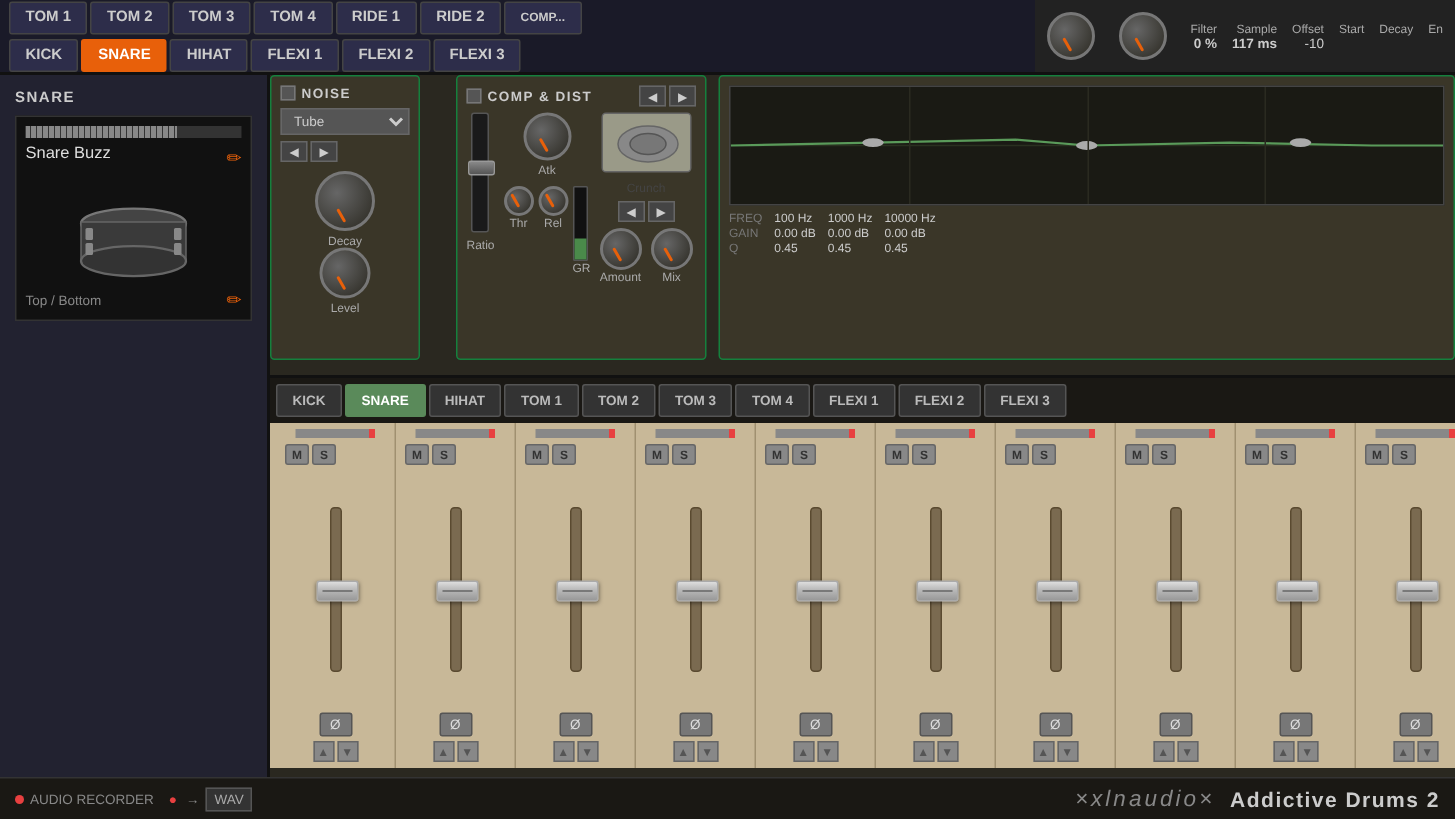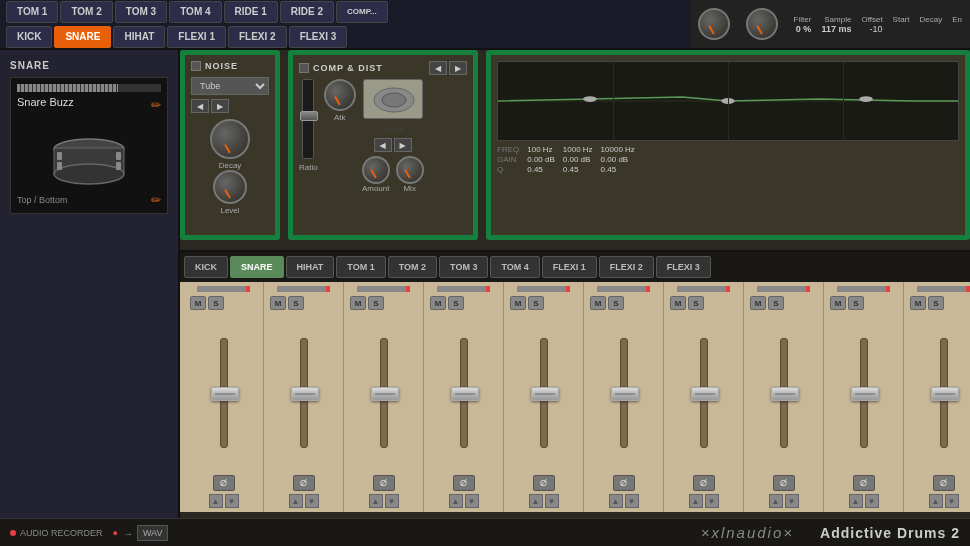--- a/index.html
+++ b/index.html
@@ -99,21 +99,21 @@
     
     .effects-row {
       display: flex;
       gap: 8px;
       margin-bottom: 10px;
       height: 190px;
     }
 
     .effect-module {
       background: #3a3628;
-      border: 5px solid #15803d;
+      border: 1px solid #15803d;
       border-radius: 3px;
       padding: 6px;
       position: relative;
     }
 
     .effect-title {
       font-size: 9px;
       font-weight: bold;
       color: #ccc;
       letter-spacing: 1px;
@@ -215,21 +215,22 @@
       border: 1px solid #999;
       position: absolute;
       left: -3px;
       top: 40%;
       border-radius: 2px;
       cursor: pointer;
     }
 
     
     .comp-module {
-      width: 190px;
+      width: 167px;
+      margin-left: 16px;
     }
 
     
     .eq-module {
       flex: 1;
     }
 
     .eq-display {
       background: #1a1a14;
       border: 1px solid #444;
@@ -468,21 +469,21 @@
 
     .bottom-brand {
       margin-left: auto;
       font-size: 15px;
       color: #888;
       font-style: italic;
       letter-spacing: 2px;
     }
 
     .app-title {
-      margin-left: 26px;
+      margin-left: 10px;
       font-size: 14px;
       font-weight: bold;
       color: #ccc;
       letter-spacing: 1px;
     }
 
     
     .right-info {
       display: flex;
       align-items: center;
@@ -696,20 +697,36 @@
             <div style="display:flex; flex-direction:column; align-items:center; gap:4px;">
               <div class="fader-vertical">
                 <div class="fader-handle"></div>
               </div>
               <div class="knob-label">Ratio</div>
             </div>
 
             <div style="display:flex; flex-direction:column; align-items:center; gap:2px;">
               <div class="knob" style="width:32px;height:32px;"></div>
               <div class="knob-label">Atk</div>
+              <div style="display:flex; gap:3px; margin-top:4px;">
+                <div style="text-align:center;">
+                  <div class="knob" style="width:20px;height:20px;"></div>
+                  <div class="knob-label">Thr</div>
+                </div>
+                <div style="text-align:center;">
+                  <div class="knob" style="width:20px;height:20px;"></div>
+                  <div class="knob-label">Rel</div>
+                </div>
+                <div style="text-align:center;">
+                  <div class="gr-meter" style="width:10px;height:50px;">
+                    <div class="gr-fill"></div>
+                  </div>
+                  <div class="knob-label">GR</div>
+                </div>
+              </div>
             </div>
 
             <div style="display:flex; flex-direction:column; align-items:center; gap:4px;">
               <div class="crunch-display">
                 <svg width="60" height="40">
                   <rect width="60" height="40" fill="#9a9a88"></rect>
                   <ellipse cx="30" cy="20" rx="20" ry="12" fill="#888" stroke="#666"></ellipse>
                   <ellipse cx="30" cy="20" rx="12" ry="7" fill="#777" stroke="#555"></ellipse>
                 </svg>
               </div>

